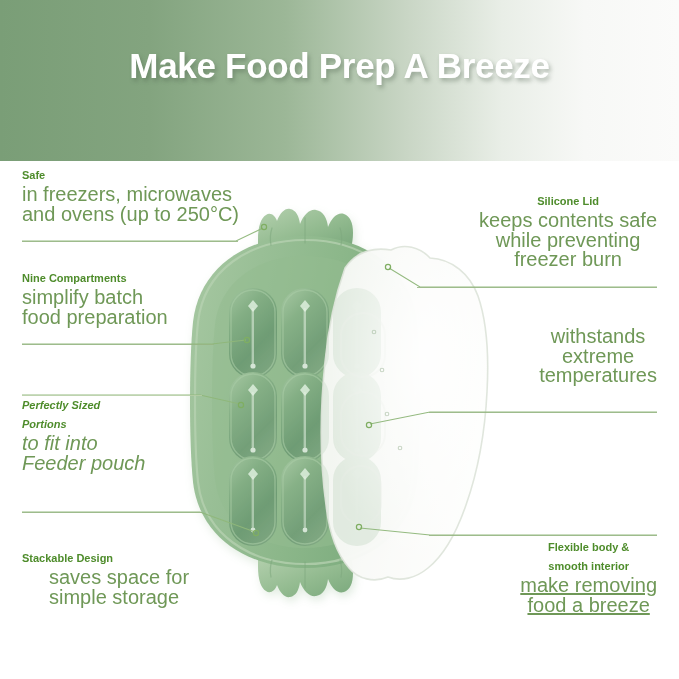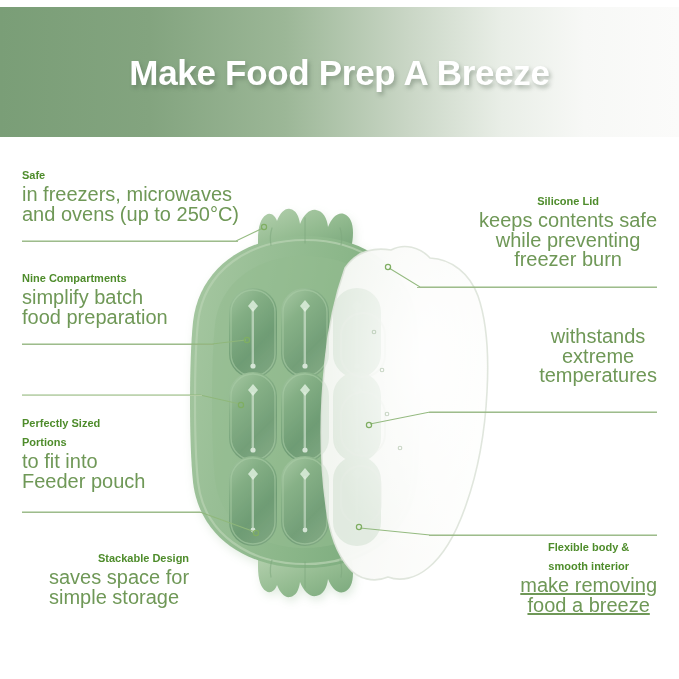--- a/index.html
+++ b/index.html
@@ -12,21 +12,21 @@
   }
   .canvas{
     position:absolute;inset:0;
     width:679px;height:679px;
     overflow:hidden;
     background:#fff;
   }
 
   
   .header{
-    position:absolute;left:0;top:7px;width:679px;height:130px;
+    position:absolute;left:0;top:0;width:679px;height:161px;
     background:linear-gradient(90deg,#7a9e77 0%,#83a47f 22%,#9cb797 42%,#c9d6c5 60%,#e9eee7 74%,#f7f8f6 86%,#fbfbfa 100%);
   }
   .header-title{
     position:absolute;left:0;top:0;width:679px;height:131px;
     display:flex;align-items:center;justify-content:center;
     color:#ffffff;
     font-size:35px;
     font-weight:bold;
     letter-spacing:-0.3px;
     text-shadow:2px 3px 4px rgba(70,90,70,0.38);
@@ -355,29 +355,29 @@
     <span class="body" style="white-space: pre-line;">in freezers, microwaves
 and ovens (up to 250°C)</span>
   </div>
 
   <div class="callout left" style="top:269px;">
     <span class="ttl" style="white-space: pre-line;">Nine Compartments</span>
     <span class="body" style="white-space: pre-line;">simplify batch
 food preparation</span>
   </div>
 
-  <div class="callout left" style="top:414px;">
+  <div class="callout left" style="top:396px;font-style:italic;">
     <span class="ttl" style="white-space: pre-line;">Perfectly Sized
 Portions</span>
     <span class="body" style="white-space: pre-line;">to fit into
 Feeder pouch</span>
   </div>
 
   <div class="callout left" style="top:549px;">
-    <span class="ttl" style="white-space: pre-line; text-align: right;">Stackable Design</span>
+    <span class="ttl" style="white-space: pre-line;">Stackable Design</span>
     <span class="body" style="white-space: pre-line; margin-left: 27px;">saves space for
 simple storage</span>
   </div>
 
   <div class="callout right" style="top:192px;">
     <span class="ttl" style="white-space: pre-line;">Silicone Lid</span>
     <span class="body" style="white-space: pre-line;">keeps contents safe
 while preventing
 freezer burn</span>
   </div>

